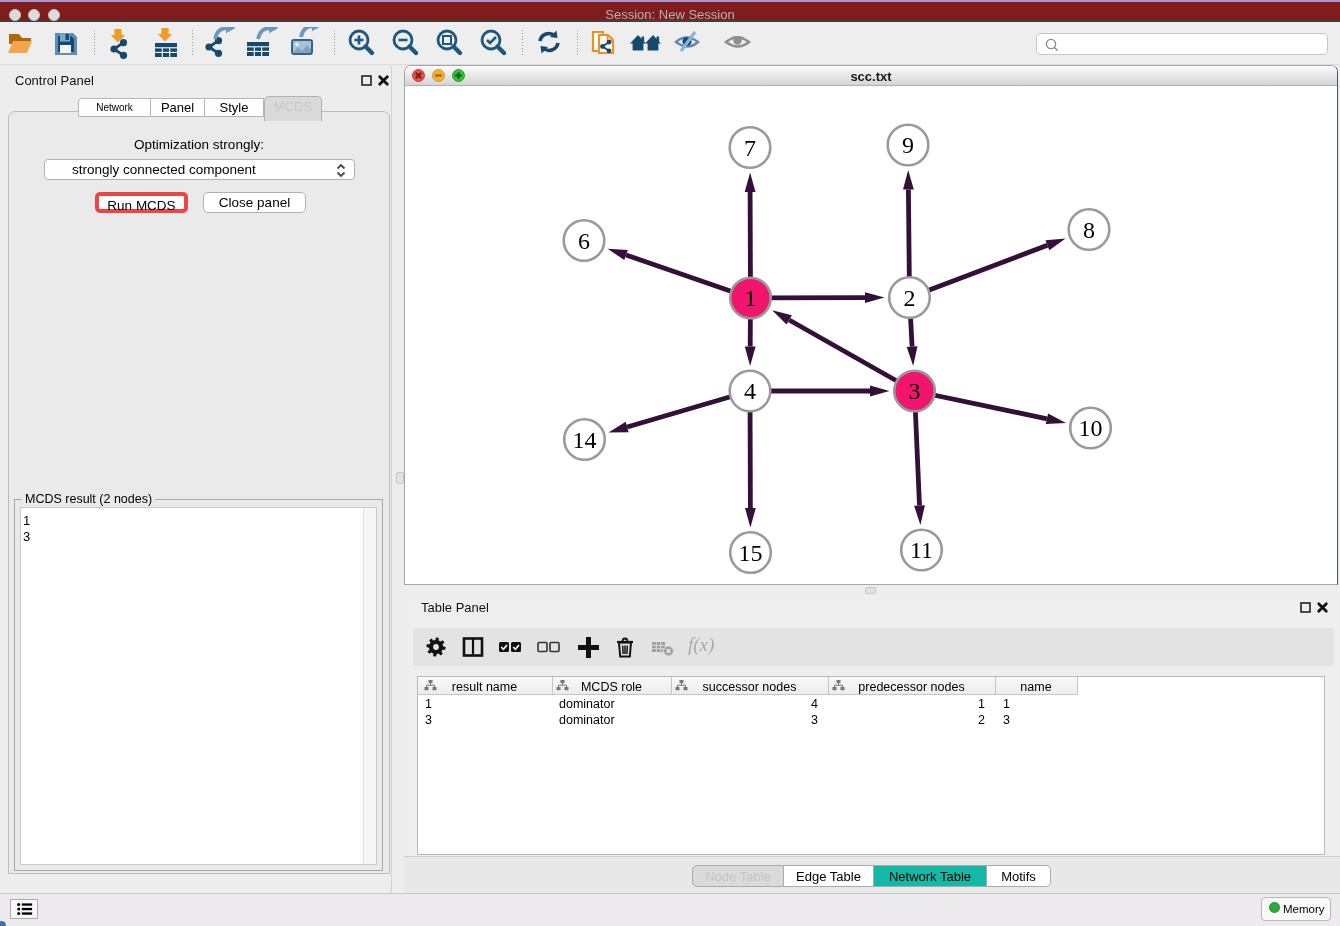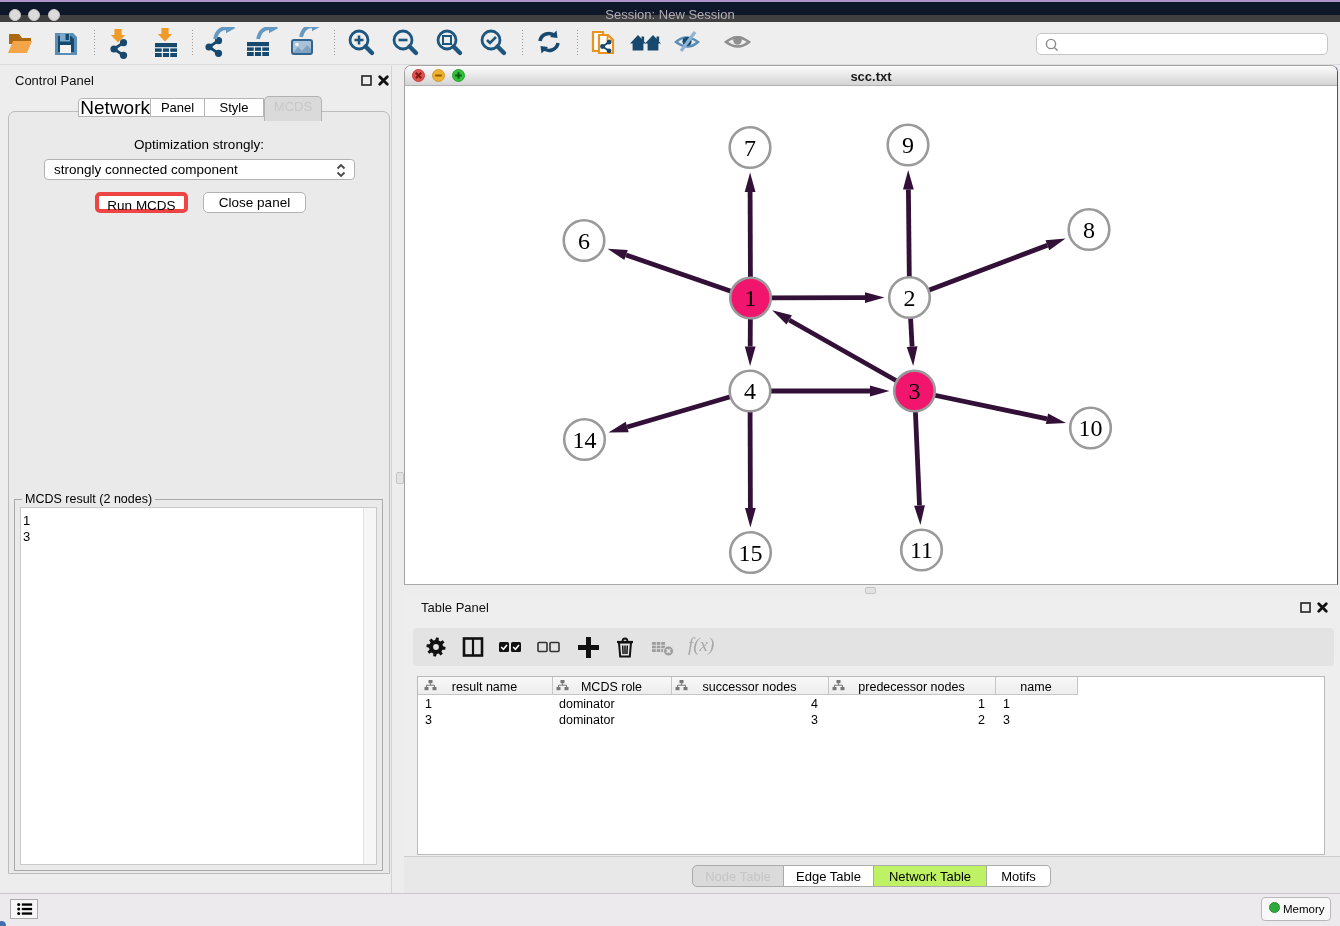--- a/index.html
+++ b/index.html
@@ -1,20 +1,20 @@
 <!DOCTYPE html>
 <html><head><meta charset="utf-8"><style>
 * { margin:0; padding:0; box-sizing:border-box; }
 html,body { width:1340px; height:926px; overflow:hidden; }
 body { font-family:"Liberation Sans", sans-serif; background:#eeedee; position:relative; }
 .abs { position:absolute; }
 </style></head>
 <body>
 
-<div class="abs" style="left:0;top:0;width:1340px;height:22px;background:#0f172a;border-top:2px solid #af93cd;border-bottom:7px solid #404040;">
+<div class="abs" style="left:0;top:0;width:1340px;height:22px;background:#7f1d1d;border-top:2px solid #af93cd;border-bottom:2px solid #404040;">
   <div class="abs" style="left:9px;top:7px;width:12px;height:12px;border-radius:50%;background:#dcdadb;border:1px solid #c8c5c6;"></div>
   <div class="abs" style="left:28px;top:7px;width:12px;height:12px;border-radius:50%;background:#dcdadb;border:1px solid #c8c5c6;"></div>
   <div class="abs" style="left:48px;top:7px;width:12px;height:12px;border-radius:50%;background:#dcdadb;border:1px solid #c8c5c6;"></div>
   <div class="abs" style="left:0;top:5px;width:1340px;text-align:center;font-size:13px;color:#b4aeb6;">Session: New Session</div>
 </div>
 
 <div class="abs" style="left:0;top:23px;width:1340px;height:42px;background:#efeeef;border-bottom:1px solid #dddbdd;">
   <div style="position:relative;width:100%;height:100%;transform:translateY(-23px)">
   <svg style="position:absolute;left:5px;top:27px" width="34" height="34" viewBox="0 0 34 34">
         <path d="M4 7 h10 l3 4 h9 v6 H4 z" fill="#ad690f"></path>
@@ -151,27 +151,27 @@
 <div class="abs" style="left:15px;top:73px;font-size:13px;color:#111;">Control Panel</div>
 <svg class="abs" style="left:360px;top:74px" width="13" height="13" viewBox="0 0 13 13">
     <rect x="2" y="2" width="9" height="9" fill="none" stroke="#222" stroke-width="1.6"></rect>
   </svg>
 <svg class="abs" style="left:377px;top:74px" width="13" height="13" viewBox="0 0 13 13">
     <path d="M2.7 2.7 L10.3 10.3 M10.3 2.7 L2.7 10.3" stroke="#111" stroke-width="2.8" stroke-linecap="round"></path>
   </svg>
 
 <div class="abs" style="left:8px;top:111px;width:382px;height:763px;background:#ebeaeb;border:1px solid #bcbcbc;border-radius:7px 7px 0 0;"></div>
 
-<div class="abs" style="left:78px;top:98px;width:73px;height:19px;background:#fefefe;border:1px solid #b5b5b5;border-radius:4px 0 0 0;text-align:right;font-size:19px;line-height:18px;color:#000;">Network</div>
+<div class="abs" style="left:78px;top:98px;width:73px;height:19px;background:#fefefe;border:1px solid #b5b5b5;border-radius:4px 0 0 0;text-align:center;font-size:10px;line-height:18px;color:#000;">Network</div>
 <div class="abs" style="left:151px;top:98px;width:54px;height:19px;background:#fefefe;border:1px solid #b5b5b5;border-left:none;text-align:center;font-size:13px;line-height:18px;color:#000;">Panel</div>
 <div class="abs" style="left:205px;top:98px;width:59px;height:19px;background:#fefefe;border:1px solid #b5b5b5;border-left:none;text-align:center;font-size:13px;line-height:18px;color:#000;">Style</div>
 <div class="abs" style="left:264px;top:96px;width:58px;height:25px;background:#dadada;border:1px solid #b2b2b2;border-bottom:none;border-radius:5px 5px 0 0;text-align:center;font-size:13px;line-height:20px;color:#c9c8c9;">MCDS</div>
 
 <div class="abs" style="left:9px;top:137px;width:380px;text-align:center;font-size:13.5px;color:#000;">Optimization strongly:</div>
-<div class="abs" style="left:44px;top:159px;width:311px;height:21px;background:#fff;border:1px solid #b2b2b2;border-radius:4px;font-size:13.5px;line-height:19px;color:#000;padding-left:9px;">strongly connected component
+<div class="abs" style="left:44px;top:159px;width:311px;height:21px;background:#fff;border:1px solid #b2b2b2;border-radius:4px;font-size:13.5px;line-height:19px;color:#000;padding-left:27px;">strongly connected component
   <svg class="abs" style="right:7px;top:2px" width="12" height="17" viewBox="0 0 12 17">
     <path d="M2.5 6.5 L6 3 L9.5 6.5" fill="none" stroke="#4a4a4a" stroke-width="1.9"></path>
     <path d="M2.5 10.5 L6 14 L9.5 10.5" fill="none" stroke="#4a4a4a" stroke-width="1.9"></path>
   </svg>
 </div>
 <div class="abs" style="left:95px;top:192px;width:93px;height:21px;background:#fff;border:4px solid #ef4444;border-radius:5px;text-align:center;font-size:13.5px;line-height:19px;color:#000;">Run MCDS</div>
 <div class="abs" style="left:203px;top:192px;width:103px;height:21px;background:#fff;border:1px solid #b2b2b2;border-radius:5px;text-align:center;font-size:13.5px;line-height:19px;color:#000;">Close panel</div>
 
 <div class="abs" style="left:14px;top:499px;width:369px;height:372px;border:1px solid #a9a9a9;"></div>
 <div class="abs" style="left:22px;top:492px;background:#ebeaeb;padding:0 3px;font-size:12.5px;color:#000;">MCDS result (2 nodes)</div>
@@ -349,21 +349,21 @@
 
 <div class="abs" style="left:425px;top:713px;font-size:12.5px;color:#000;">3</div>
 <div class="abs" style="left:559px;top:713px;font-size:12.5px;color:#000;">dominator</div>
 <div class="abs" style="left:671px;top:713px;width:147px;text-align:right;font-size:12.5px;color:#000;">3</div>
 <div class="abs" style="left:828px;top:713px;width:157px;text-align:right;font-size:12.5px;color:#000;">2</div>
 <div class="abs" style="left:1003px;top:713px;font-size:12.5px;color:#000;">3</div>
 
 <div class="abs" style="left:404px;top:856px;width:936px;height:37px;background:#e9e8e9;border-top:1px solid #cfcecf;"></div>
 <div class="abs" style="left:692px;top:865px;width:92px;height:22px;background:#dbdadb;border:1px solid #ababab;border-radius:5px 0 0 5px;text-align:center;font-size:13px;line-height:21px;color:#c6c5c6;">Node Table</div>
 <div class="abs" style="left:784px;top:865px;width:90px;height:22px;background:#fff;border:1px solid #ababab;border-left:none;text-align:center;font-size:13px;line-height:21px;color:#000;">Edge Table</div>
-<div class="abs" style="left:874px;top:865px;width:113px;height:22px;background:#bef264;border:1px solid #ababab;border-left:none;text-align:center;font-size:13px;line-height:21px;color:#000;">Network Table</div>
+<div class="abs" style="left:874px;top:865px;width:113px;height:22px;background:#14b8a6;border:1px solid #ababab;border-left:none;text-align:center;font-size:13px;line-height:21px;color:#000;">Network Table</div>
 <div class="abs" style="left:987px;top:865px;width:64px;height:22px;background:#fff;border:1px solid #ababab;border-left:none;border-radius:0 5px 5px 0;text-align:center;font-size:13px;line-height:21px;color:#000;">Motifs</div>
 
 <div class="abs" style="left:0;top:893px;width:1340px;height:33px;background:#eceaec;border-top:1px solid #c9c7c9;"></div>
 <div class="abs" style="left:10px;top:899px;width:28px;height:20px;background:#f8f7f8;border:1px solid #ababab;"></div>
 <svg class="abs" style="left:16px;top:902px" width="17" height="14" viewBox="0 0 17 14">
   <circle cx="2.7" cy="2.5" r="1.5" fill="#000"></circle>
     <rect x="5.8" y="1.4" width="10.3" height="2.3" fill="#000"></rect>
   <circle cx="2.7" cy="7" r="1.5" fill="#000"></circle>
     <rect x="5.8" y="5.9" width="10.3" height="2.3" fill="#000"></rect>
   <circle cx="2.7" cy="11.5" r="1.5" fill="#000"></circle>

